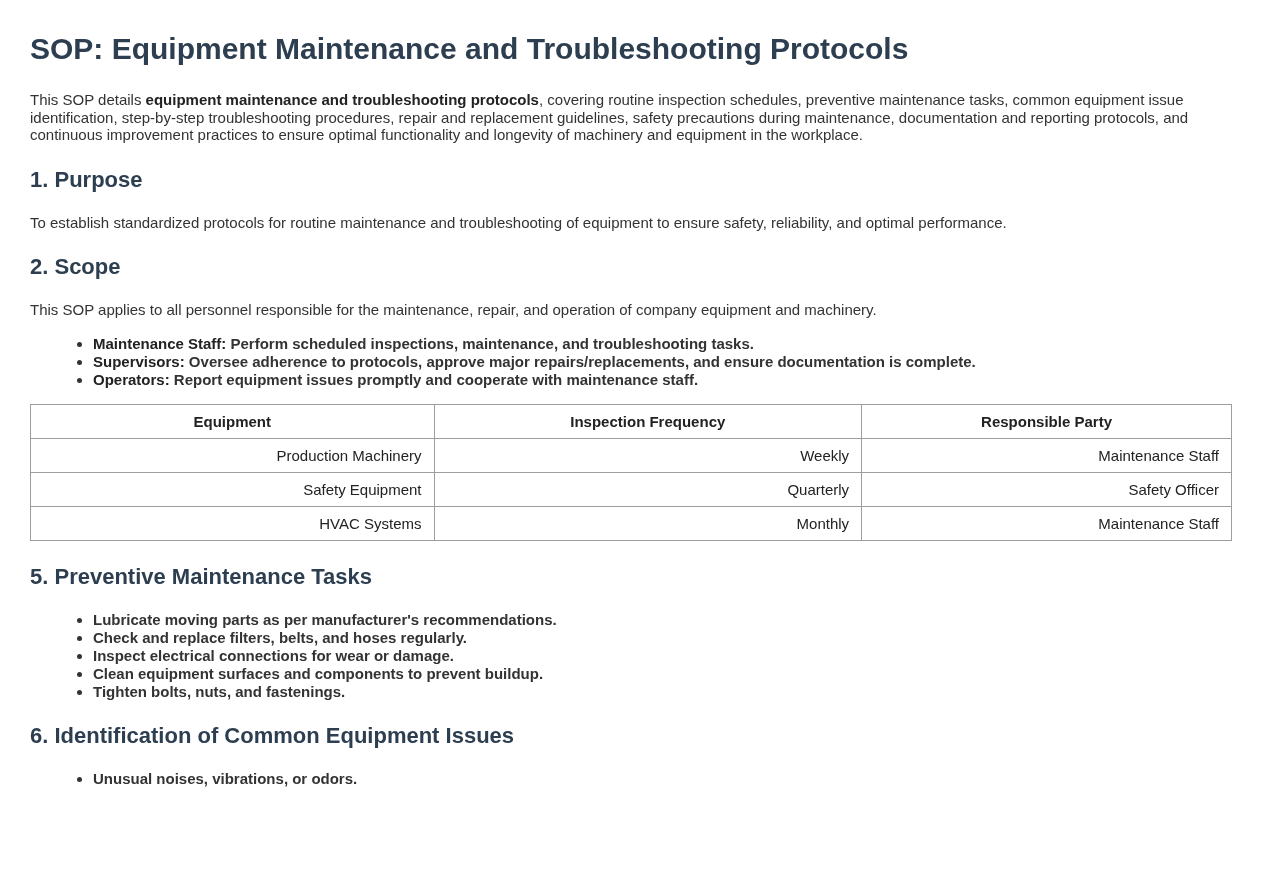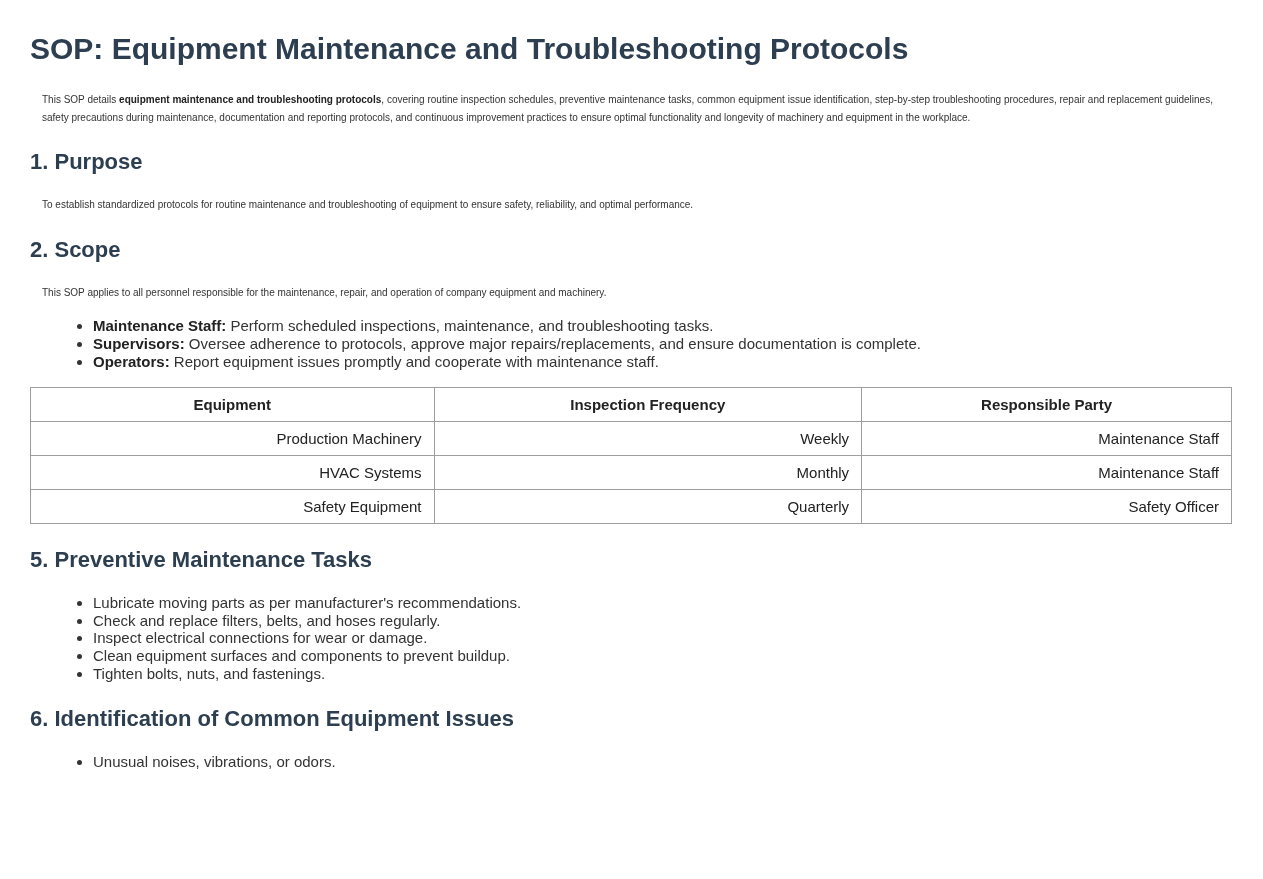--- a/index.html
+++ b/index.html
@@ -23,28 +23,29 @@
     margin: 0 0 26px 0;
   }
   h2 {
     font-size: 22px;
     line-height: 23px;
     font-weight: bold;
     color: #2c3e50;
     margin: 24px 0 23px 0;
   }
   p {
-    font-size: 10px;
+    font-size: 15px;
     line-height: 17.6px;
-    margin: 16px 12px;
+    margin: 16px 0;
     color: #333333;
   }
   ul {
     margin: 16px 0;
     padding-left: 63px;
+    font-weight: bold;
   }
   li {
     font-size: 15px;
     line-height: 17.8px;
     color: #333333;
   }
   table {
     width: 100%;
     border-collapse: collapse;
     margin: 16px 0;
@@ -91,28 +92,28 @@
         <th class="col-party">Responsible Party</th>
       </tr>
     </thead>
     <tbody>
       <tr>
         <td>Production Machinery</td>
         <td>Weekly</td>
         <td>Maintenance Staff</td>
       </tr>
       <tr>
+        <td>Safety Equipment</td>
+        <td>Quarterly</td>
+        <td>Safety Officer</td>
+      </tr>
+      <tr>
         <td>HVAC Systems</td>
         <td>Monthly</td>
         <td>Maintenance Staff</td>
-      </tr>
-      <tr>
-        <td>Safety Equipment</td>
-        <td>Quarterly</td>
-        <td>Safety Officer</td>
       </tr>
     </tbody>
   </table>
 
   <h2>5. Preventive Maintenance Tasks</h2>
   <ul>
     <li>Lubricate moving parts as per manufacturer's recommendations.</li>
     <li>Check and replace filters, belts, and hoses regularly.</li>
     <li>Inspect electrical connections for wear or damage.</li>
     <li>Clean equipment surfaces and components to prevent buildup.</li>

